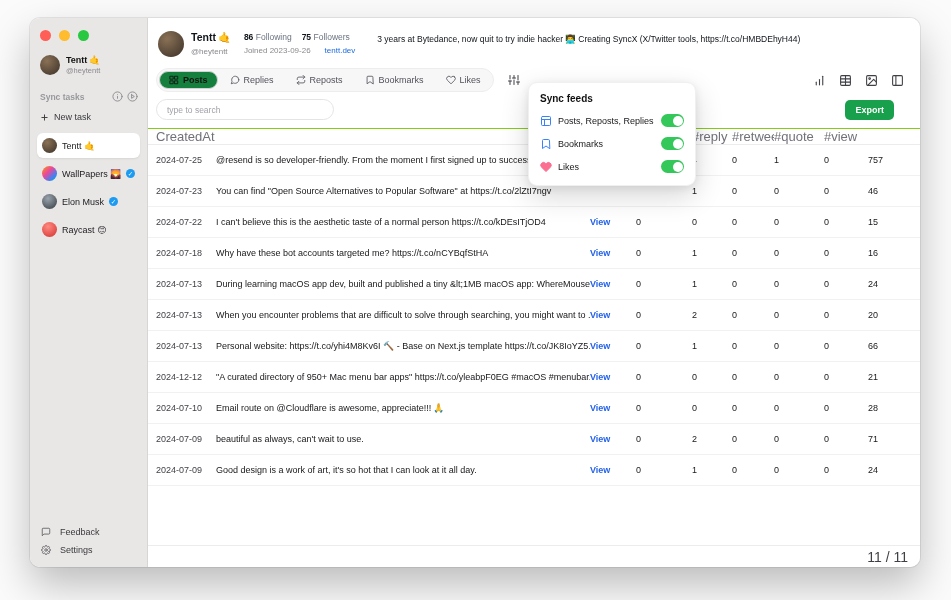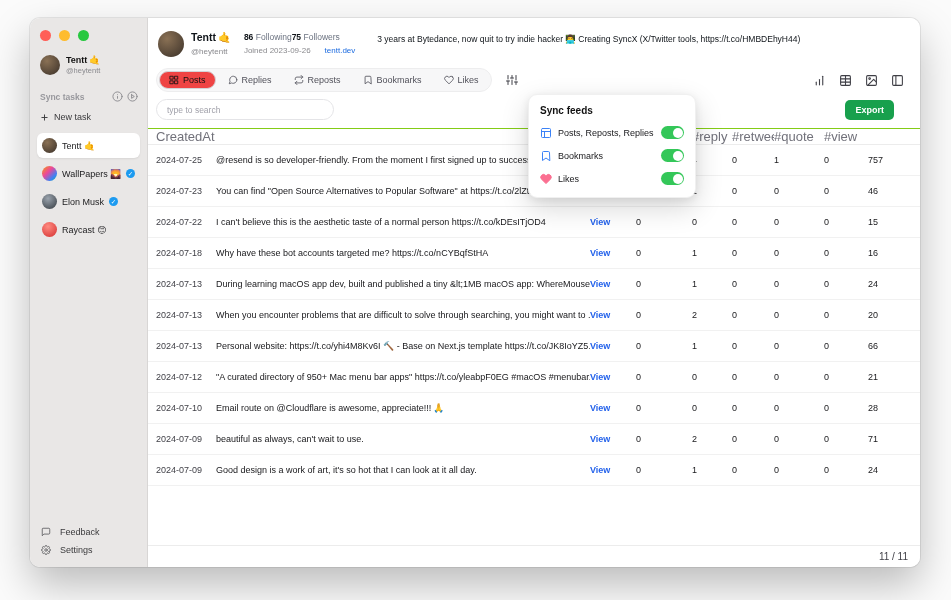--- a/index.html
+++ b/index.html
@@ -39,56 +39,56 @@
   .srow svg{width:10px;height:10px;color:#5a5a5e}
 
   
   .main{flex:1;display:flex;flex-direction:column;position:relative;background:#fff;min-width:0}
   .phead{display:flex;align-items:flex-start;padding:13px 16px 4px 10px}
   .phav{width:26px;height:26px;border-radius:50%;background:radial-gradient(circle at 35% 30%,#8a7155,#3a3028);margin-right:7px;flex-shrink:0}
   .ncol{margin-right:12px;flex-shrink:0}
   .hname{font-size:10.5px;font-weight:bold;color:#0f1419;white-space:nowrap}
   .hhandle{font-size:8px;color:#8a8a8e;margin-top:3px}
   .scol{font-size:8.5px;flex-shrink:0}
-  .statline{display:flex;margin-top:1px}
+  .statline{display:flex;gap:10px;margin-top:1px}
   .stat b{color:#0f1419;font-weight:bold}
   .stat span{color:#6b7280}
   .metaline{display:flex;gap:14px;margin-top:4px;font-size:8px}
   .joined{color:#8a8a8e}
   .website{color:#1d6ce0;cursor:pointer}
   .bio{font-size:8.5px;color:#0f1419;margin-left:22px;margin-top:3px;white-space:nowrap;overflow:hidden;flex:1}
 
   .tabbar{display:flex;align-items:center;padding:7px 14px 0 8px}
   .tabs{display:flex;align-items:center;background:#f7f7f8;border:1px solid #ededee;border-radius:15px;padding:2px;gap:2px}
   .tab{display:flex;align-items:center;gap:4px;font-size:9px;color:#52525b;padding:3px 9px;border-radius:12px;border:1px solid transparent;cursor:pointer;white-space:nowrap}
   .tab svg{width:10px;height:10px}
-  .tab.active{background:#ef4444;border-color:#d4d4d8;color:#111;font-weight:400}
+  .tab.active{background:#15803d;border-color:#d4d4d8;color:#111;font-weight:700}
   .filterbtn{background:none;border:none;color:#3f3f46;margin-left:12px;cursor:pointer;padding:2px}
   .filterbtn svg{width:12px;height:12px}
   .viewicons{margin-left:auto;display:flex;gap:13px;color:#3f3f46;padding-right:2px}
   .viewicons .vbtn{background:none;border:none;color:#3f3f46;cursor:pointer;padding:0}
   .viewicons svg{width:13px;height:13px}
 
   .toolbar{display:flex;align-items:center;padding:7px 26px 8px 8px}
   .search{width:178px;height:21px;border:1px solid #e4e4e7;border-radius:11px;font-size:8.5px;padding:0 10px;color:#333;outline:none;background:#fff;font-family:inherit}
   .search::placeholder{color:#a1a1aa}
   .export{margin-left:auto;background:#18a04d;color:#fff;border:none;border-radius:5px;height:20px;padding:0 10px;font-size:9px;font-weight:600;cursor:pointer;font-family:inherit}
 
   .grid{display:grid;grid-template-columns:60px minmax(0,1fr) 46px 56px 40px 42px 50px 44px 40px;padding:0 12px 0 8px;align-items:center}
   .thead{height:17px;color:#71717a;font-size:13px;border-bottom:1px solid #ececec;border-top:1px solid #84cc16}
   .trow{height:31px;border-bottom:1px solid #f1f1f1;color:#18181b;font-size:9px}
   .c{white-space:nowrap;overflow:hidden}
   .c.date{color:#3f3f46}
   .c.text{padding-right:14px}
   .c a{color:#2563eb;font-weight:600;text-decoration:none;cursor:pointer}
 
-  .mfooter{margin-top:auto;border-top:1px solid #ececec;height:22px;display:flex;align-items:center;justify-content:flex-end;padding:0 12px;font-size:10px;color:#3f3f46}
+  .mfooter{margin-top:auto;border-top:1px solid #ececec;height:22px;display:flex;align-items:center;justify-content:flex-end;padding:0 12px;font-size:14px;color:#3f3f46}
 
   
-  .popup{position:absolute;left:380px;top:76px;width:168px;background:#fff;border-radius:9px;border:1px solid #f0f0f0;
+  .popup{position:absolute;left:380px;top:64px;width:168px;background:#fff;border-radius:9px;border:1px solid #f0f0f0;
     box-shadow:0 10px 28px rgba(0,0,0,.16),0 2px 8px rgba(0,0,0,.08);padding:10px 11px 12px;z-index:30}
   .ptitle{font-size:10px;font-weight:bold;color:#111}
   .prow{display:flex;align-items:center;gap:6px;margin-top:10px}
   .prow svg{width:12px;height:12px;flex-shrink:0}
   .plabel{font-size:9px;color:#18181b;white-space:nowrap}
   .toggle{margin-left:auto;width:23px;height:13px;border-radius:7px;background:#34c759;position:relative;flex-shrink:0;cursor:pointer}
   .toggle::after{content:"";position:absolute;right:1.5px;top:1.5px;width:10px;height:10px;border-radius:50%;background:#fff}
 </style>
 </head>
 <body>
@@ -374,21 +374,21 @@
             <span class="c"><a>View</a></span>
             <span class="c">0</span>
             <span class="c">1</span>
             <span class="c">0</span>
             <span class="c">0</span>
             <span class="c">0</span>
             <span class="c">66</span>
           </div>
 
           <div class="grid trow">
-            <span class="c date">2024-07-12</span>
+            <span class="c date">2024-12-12</span>
             <span class="c text">"A curated directory of 950+ Mac menu bar apps" https://t.co/yleabpF0EG #macOS #menubar...</span>
             <span class="c"><a>View</a></span>
             <span class="c">0</span>
             <span class="c">0</span>
             <span class="c">0</span>
             <span class="c">0</span>
             <span class="c">0</span>
             <span class="c">21</span>
           </div>
 

